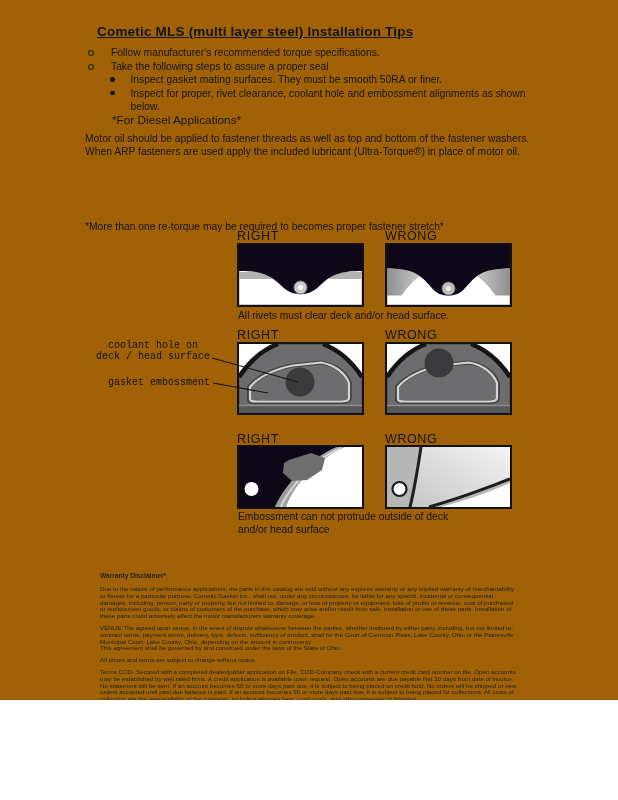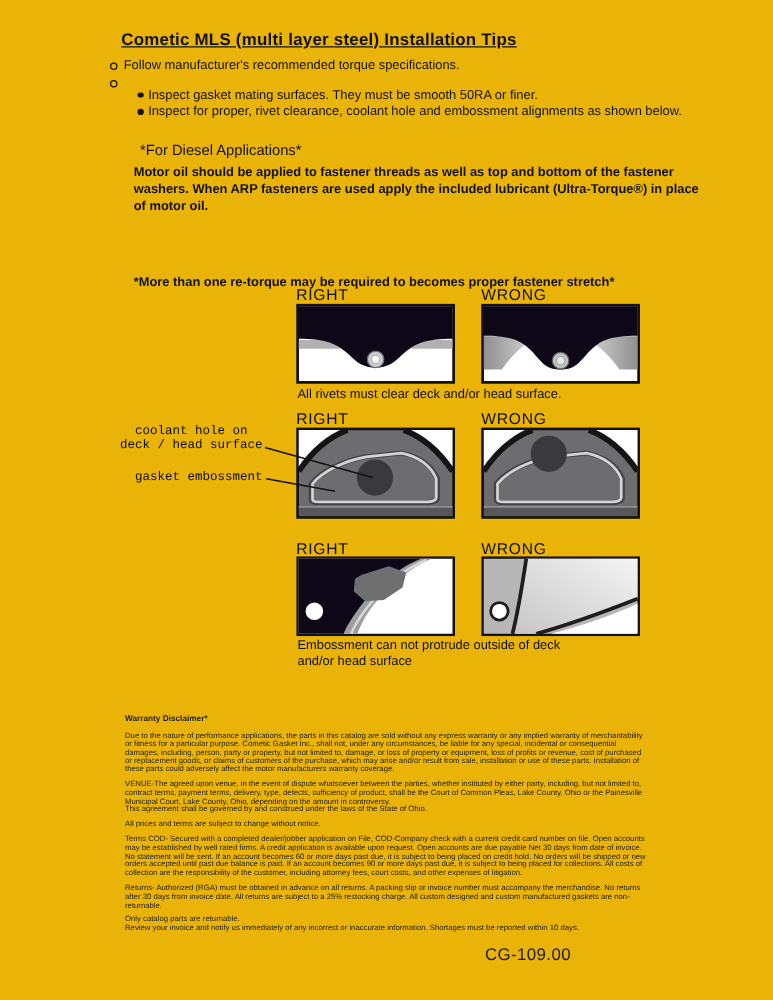--- a/index.html
+++ b/index.html
@@ -1,30 +1,30 @@
 <!DOCTYPE html>
 <html><head>
 <meta charset="utf-8">
 <style>
   html,body { margin:0; padding:0; background:#ffffff; }
   .page {
-    position:relative; width:618px; height:800px; background:#eab308;
+    position:relative; width:618px; height:700px; background:#a16207;
     font-family:"Liberation Sans", sans-serif; color:#131313; overflow:hidden;
   }
   .title {
     position:absolute; left:97px; top:24px; font-size:13.5px; font-weight:bold;
     text-decoration:underline; letter-spacing:.2px;
   }
   .tips { position:absolute; left:88px; top:46px; font-size:10.3px; line-height:13.6px; width:460px; }
-  .tip  { display:flex; align-items:flex-start; }
+  .tip  { display:flex; align-items:flex-start;gap:12px; }
   .tip.sub { padding-left:22px; }
   .ring { flex:0 0 auto; width:4px; height:4px; border:1px solid #131313; border-radius:50%; margin:4px 5px 0 0; }
   .dot  { flex:0 0 auto; width:4.5px; height:4.5px; background:#131313; border-radius:50%; margin:4px 4px 0 0; }
   .h2   { position:absolute; left:112px; top:113px; font-size:11.8px; font-weight:normal; }
-  .para { position:absolute; left:107px; width:452px; font-size:10.3px; line-height:13.4px;font-weight:bold; }
+  .para { position:absolute; left:85px; width:452px; font-size:10.3px; line-height:13.4px; }
   .p1 { top:132px; } .p2 { top:168px; } .pnote { top:220px; }
   .dlabel { position:absolute; width:127px; font-size:12.5px; letter-spacing:.6px; color:#111; }
   .panel  { position:absolute; width:127px; }
   .caption { position:absolute; font-size:10.3px; line-height:12.6px; color:#111; }
   .callout { position:absolute; text-align:center; font-size:10px; line-height:11px; white-space:pre-line; color:#111;font-family:Liberation Mono, monospace; }
   .overlay { position:absolute; left:0; top:0; pointer-events:none; }
   .disclaimer { position:absolute; left:100px; top:572px; width:420px; color:#222; }
   .disclaimer .dh { font-size:6.6px; font-weight:bold; margin:0 0 7px 0; }
   .disclaimer p { font-size:6.2px; line-height:6.8px; margin:0 0 5px 0; white-space:pre-line; }
   .pagecode { position:absolute; left:388px; top:756px; font-size:13.5px; letter-spacing:.3px; color:#1a1a1a; }
@@ -36,20 +36,21 @@
 
   <div class="title">Cometic MLS (multi layer steel) Installation Tips</div>
 
   <div class="tips">
     <div class="tip">
       <span class="ring"></span>
       <span>Follow manufacturer's recommended torque specifications.</span>
     </div>
     <div class="tip">
       <span class="ring"></span>
+      <span>Take the following steps to assure a proper seal</span>
     </div>
     <div class="tip sub">
       <span class="dot"></span>
       <span>Inspect gasket mating surfaces.  They must be smooth 50RA or finer.</span>
     </div>
     <div class="tip sub">
       <span class="dot"></span>
       <span>Inspect for proper, rivet clearance, coolant hole and embossment alignments as shown below.</span>
     </div>
   </div>

